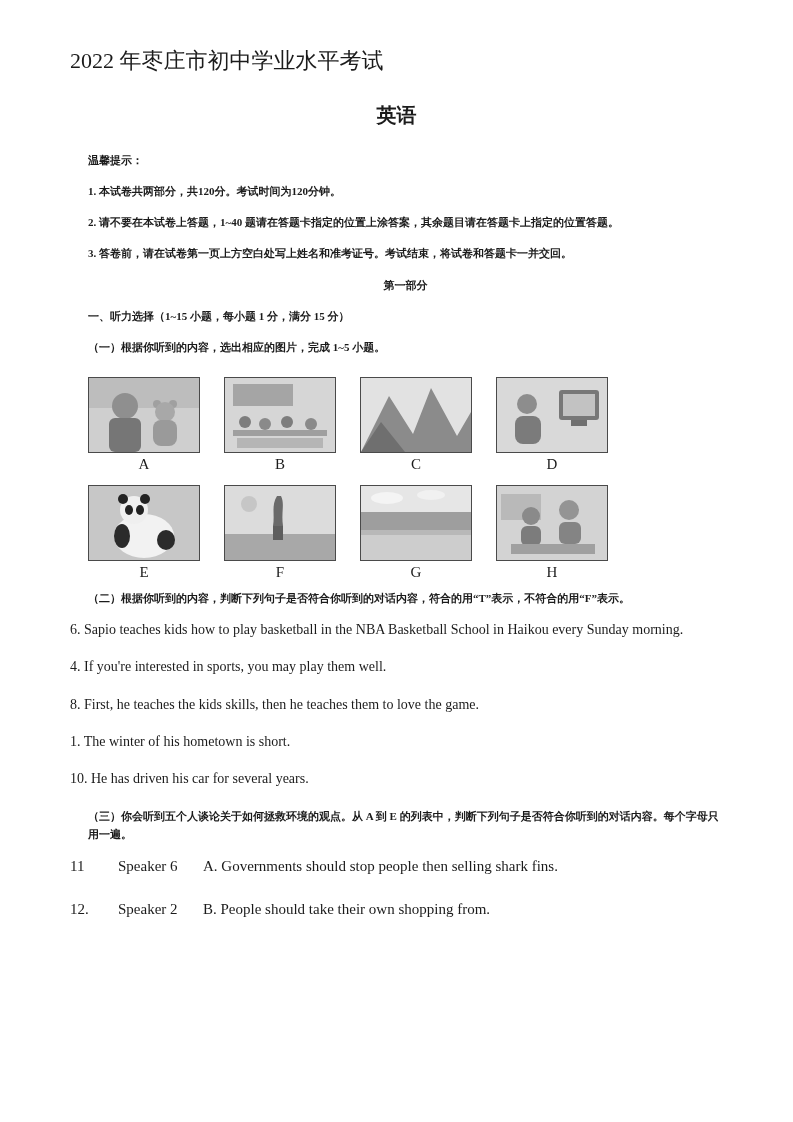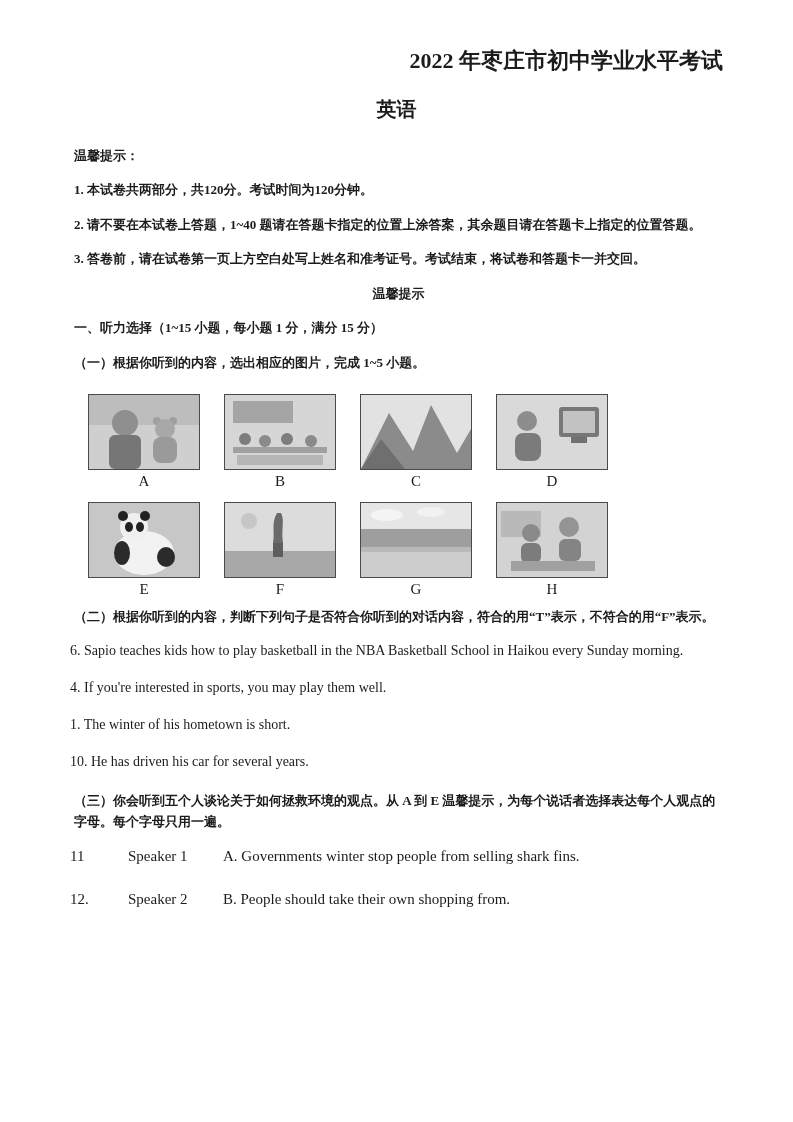--- a/index.html
+++ b/index.html
@@ -7,50 +7,50 @@
   .page {
     width: 793px;
     min-height: 1122px;
     padding: 46px 70px 16px 70px;
     display: flex;
     flex-direction: column;
     font-family: "Liberation Serif", "DejaVu Serif", serif;
     color: #1b1b1b;
     background: #ffffff;
   }
-  .title { font-size: 22px; font-weight: 700; text-align: right; margin: 0 0 16px 0; }
-  .subject { font-size: 20px; font-weight: 700; text-align: center; margin: 4px 0 22px 0; }
-  .cn { font-size: 13px; font-weight: 700; line-height: 1.65; margin: 0 0 13px 4px; }
+  .title { font-size: 22px; font-weight: 400; text-align: left; margin: 0 0 16px 0; }
+  .subject { font-size: 20px; font-weight: 700; text-align: center; margin: 10px 0 22px 0; }
+  .cn { font-size: 11px; font-weight: 700; line-height: 1.65; margin: 0 0 13px 18px; }
   .center { text-align: center; }
   .en { font-size: 14px; font-weight: 400; line-height: 1.45; margin: 0 0 17px 0; }
   .pics-row { display: flex; gap: 24px; padding-left: 18px; margin: 8px 0 4px 0; }
   .pic-cell { display: flex; flex-direction: column; align-items: center; }
   .pic-box { width: 112px; height: 76px; border: 1px solid #4a4a4a; background: #dddddd; overflow: hidden; }
   .pic-box svg { display: block; }
   .pic-label { font-size: 15px; margin-top: 3px; }
-  .speaker-row { display: flex; font-size: 15px; line-height: 1.4; margin: 0 0 22px 0; gap: 10px; }
+  .speaker-row { display: flex; font-size: 15px; line-height: 1.4; margin: 0 0 22px 0; }
   .sp-num { width: 48px; flex: 0 0 48px; }
   .sp-name { width: 85px; flex: 0 0 85px; }
   .sp-option { flex: 1; }
   .spacer-sm { height: 4px; }
 </style>
 </head>
 <body>
 
 <div class="page">
 
   <h1 class="title">2022 年枣庄市初中学业水平考试</h1>
   <h2 class="subject">英语</h2>
 
   <p class="cn">温馨提示：</p>
   <p class="cn">1. 本试卷共两部分，共120分。考试时间为120分钟。</p>
   <p class="cn">2. 请不要在本试卷上答题，1~40 题请在答题卡指定的位置上涂答案，其余题目请在答题卡上指定的位置答题。</p>
   <p class="cn">3. 答卷前，请在试卷第一页上方空白处写上姓名和准考证号。考试结束，将试卷和答题卡一并交回。</p>
 
-  <p class="cn center">温馨提示</p>
+  <p class="cn center">第一部分</p>
   <p class="cn">一、听力选择（1~15 小题，每小题 1 分，满分 15 分）</p>
   <p class="cn">（一）根据你听到的内容，选出相应的图片，完成 1~5 小题。</p>
 
   <div class="pics-row">
     <div class="pic-cell">
       <div class="pic-box">
         <svg width="110" height="74" viewBox="0 0 110 74" xmlns="http://www.w3.org/2000/svg">
           <rect width="110" height="74" fill="#cfcfcf"></rect>
           <rect width="110" height="30" fill="#bdbdbd"></rect>
           <circle cx="36" cy="28" r="13" fill="#8f8f8f"></circle>
@@ -160,29 +160,30 @@
       <div class="pic-label">H</div>
     </div>
   </div>
 
   <div class="spacer-sm"></div>
 
   <p class="cn">（二）根据你听到的内容，判断下列句子是否符合你听到的对话内容，符合的用“T”表示，不符合的用“F”表示。</p>
 
   <p class="en">6. Sapio teaches kids how to play basketball in the NBA Basketball School in Haikou every Sunday morning.</p>
   <p class="en">4. If you're interested in sports, you may play them well.</p>
+  <p class="en">8. First, he teaches the kids skills, then he teaches them to love the game.</p>
   <p class="en">1. The winter of his hometown is short.</p>
   <p class="en">10. He has driven his car for several years.</p>
 
-  <p class="cn">（三）你会听到五个人谈论关于如何拯救环境的观点。从 A 到 E 温馨提示，为每个说话者选择表达每个人观点的字母。每个字母只用一遍。</p>
+  <p class="cn">（三）你会听到五个人谈论关于如何拯救环境的观点。从 A 到 E 的列表中，判断下列句子是否符合你听到的对话内容。每个字母只用一遍。</p>
 
   <div class="speaker-row">
     <span class="sp-num">11</span>
-    <span class="sp-name">Speaker 1</span>
-    <span class="sp-option">A. Governments winter stop people from selling shark fins.</span>
+    <span class="sp-name">Speaker 6</span>
+    <span class="sp-option">A. Governments should stop people then selling shark fins.</span>
   </div>
   <div class="speaker-row">
     <span class="sp-num">12.</span>
     <span class="sp-name">Speaker 2</span>
     <span class="sp-option">B. People should take their own shopping from.</span>
   </div>
 
 </div>
 
 </body></html>

